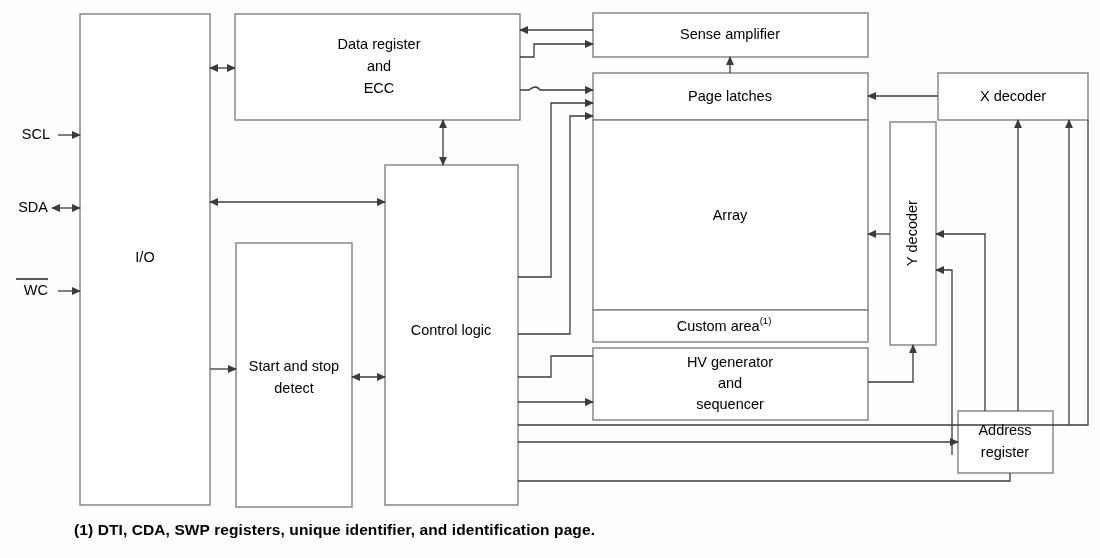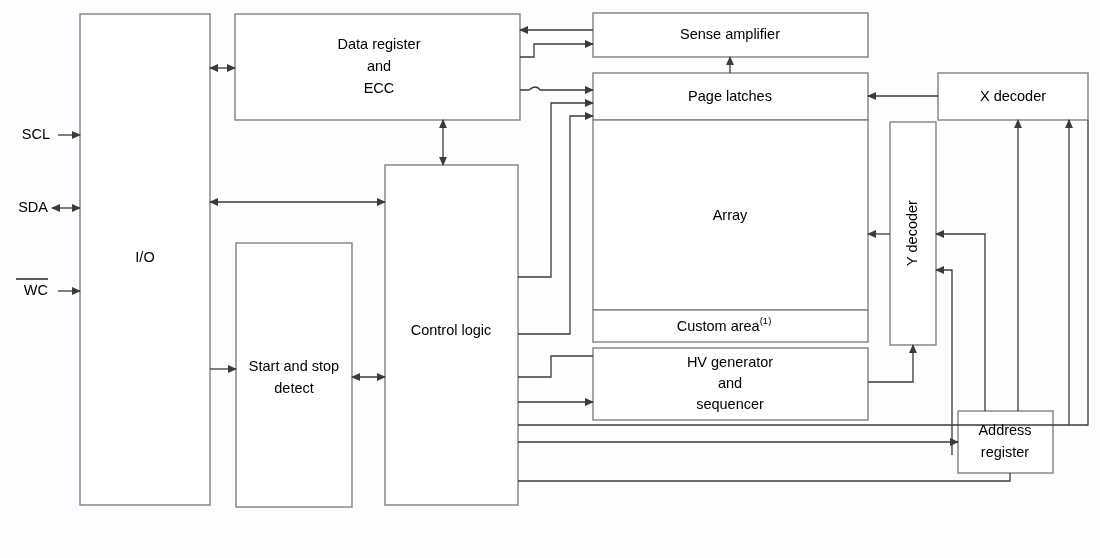--- a/index.html
+++ b/index.html
@@ -166,14 +166,15 @@
     <text class="blabel" x="730" y="405">sequencer</text>
 
     <text class="blabel" x="1013" y="97">X decoder</text>
 
     <text class="blabel" x="913" y="233" transform="rotate(-90 913 233)">Y decoder</text>
 
     <text class="blabel" x="1005" y="431">Address</text>
     <text class="blabel" x="1005" y="453">register</text>
   </svg>
 
+  <div class="footnote">(1) DTI, CDA, SWP registers, unique identifier, and identification page.</div>
 
 </div>
 
 </body></html>

